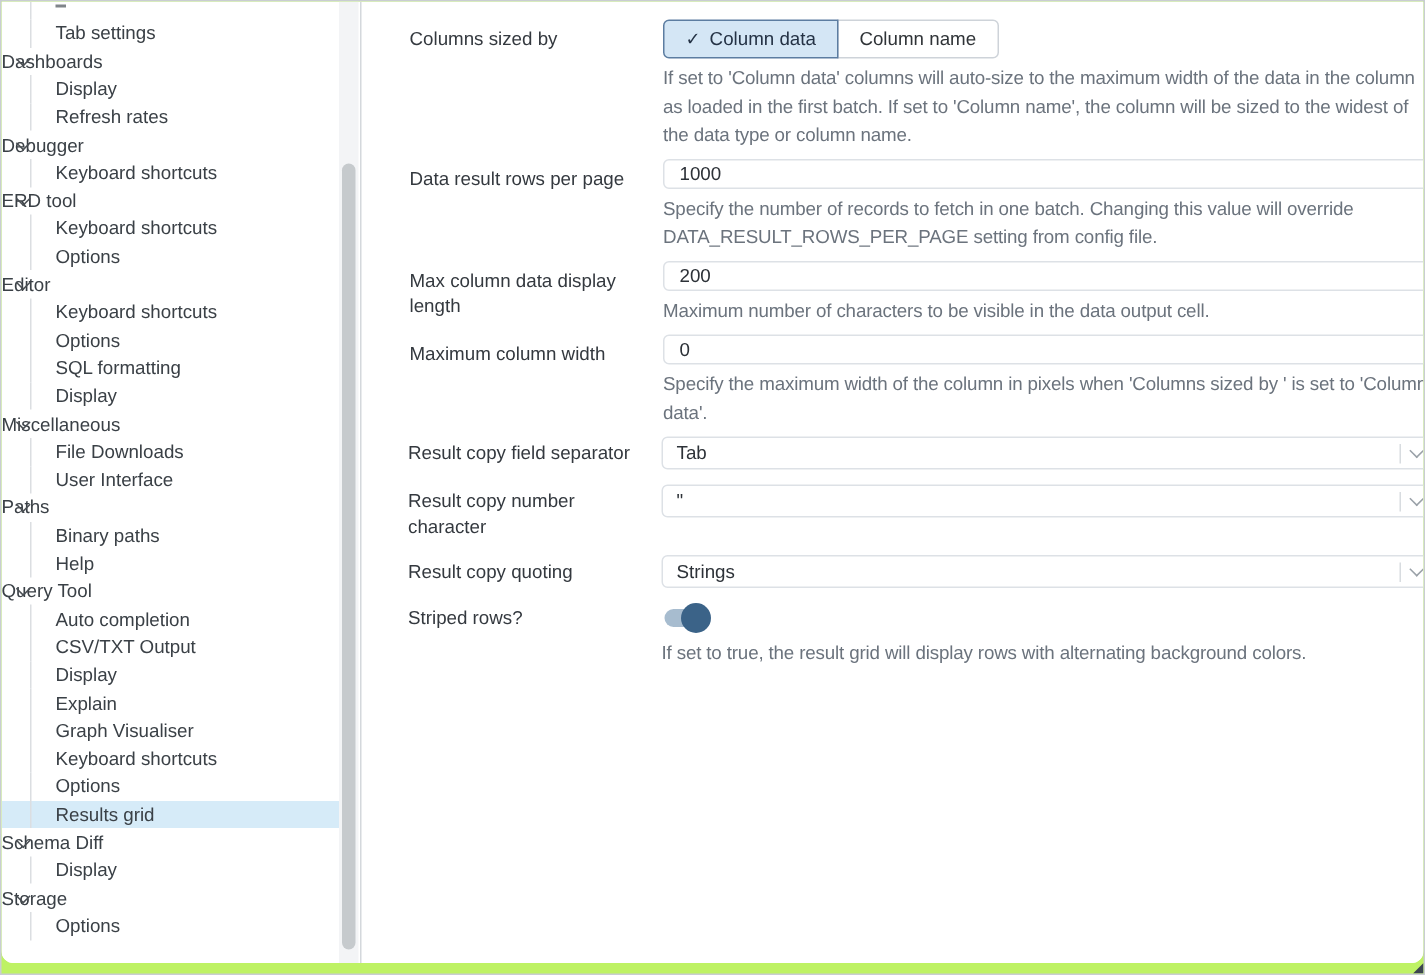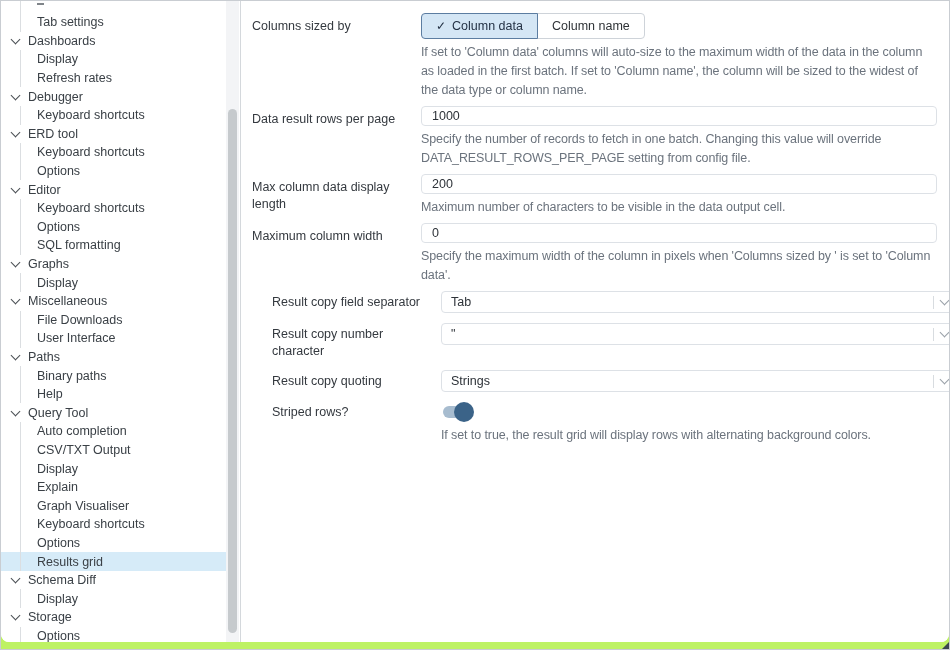--- a/index.html
+++ b/index.html
@@ -12,41 +12,41 @@
           border-radius:0 0 8px 8px; display:flex; overflow:hidden; }
   .resize-grip { position:absolute; right:0; bottom:0; width:0; height:0;
           border-left:7px solid transparent; border-bottom:7px solid #3c4550; }
 
   
   .sidebar { width:240px; flex:none; position:relative; border-right:1px solid #d4d8dc;
              padding-top:12px; overflow:hidden; background:#fff; }
   .tree-item { position:relative; height:18.6px; display:flex; align-items:center;
                font-size:12.5px; color:#3a4046; cursor:pointer; white-space:nowrap;
                width:227px; }
-  .tree-item.lvl0 { padding-left:27px; }
+  .tree-item.lvl0 { }
   .tree-item.lvl1 { padding-left:36px; }
   .tree-item.lvl1::before { content:""; position:absolute; left:19px; top:0; bottom:0;
                width:1px; background:#dbdee1; }
   .tree-item.selected { background:var(--c-selected-row,#d6ebf8); }
   .chev { position:absolute; left:11px; top:50%; width:7px; height:7px; margin-top:-5px;
           border-right:1.4px solid #4a4f54; border-bottom:1.4px solid #4a4f54;
           transform:rotate(45deg); }
   .guide-top { position:absolute; left:19px; top:0; height:12px; width:1px; background:#dbdee1; }
   .remnant { position:absolute; left:36px; top:2px; width:7px; height:2px; background:#80858a; }
 
   .sb-track { position:absolute; top:0; right:1px; width:13px; height:100%; background:#f3f4f6; }
   .sb-thumb { position:absolute; right:2.5px; top:108px; width:9px; height:524px;
               border-radius:5px; background:#c6cacd; }
 
   
   .panel { flex:1; padding:12px 13px 0 11px; overflow:hidden; background:#fff; }
   .row { display:flex; margin-bottom:6px; }
   .row-label { width:169px; flex:none; padding-right:12px; font-size:12.5px;
                color:#34393f; line-height:17px; }
-  .ct-buttongroup .row-label, .ct-input .row-label { padding-top:5px; }
+  .ct-buttongroup .row-label, .ct-input .row-label { padding-top:5px;margin-left:21px; }
   .ct-select .row-label { padding-top:3px; }
   .ct-select { margin-bottom:10px;margin-left:20px; }
   .ct-switch .row-label { padding-top:2px;margin-left:20px; }
   .row-right { width:516px; flex:none; }
   .help { font-size:12.5px; line-height:19px; color:#6b737d; margin-top:4px;
           letter-spacing:-0.1px; }
 
   .btn-group { display:inline-flex; }
   .bg-btn { height:26px; border:1px solid #ced3d9; background:#fff; color:#2f3337;
             font-size:12.5px; padding:0 14px; display:inline-flex; align-items:center;
@@ -122,24 +122,20 @@
             <span class="tree-label">Editor</span>
           </div>
           <div class="tree-item lvl1">
             <span class="tree-label">Keyboard shortcuts</span>
           </div>
           <div class="tree-item lvl1">
             <span class="tree-label">Options</span>
           </div>
           <div class="tree-item lvl1">
             <span class="tree-label">SQL formatting</span>
-          </div>
-          <div class="tree-item lvl0">
-            <span class="chev"></span>
-            <span class="tree-label">Graphs</span>
           </div>
           <div class="tree-item lvl1">
             <span class="tree-label">Display</span>
           </div>
           <div class="tree-item lvl0">
             <span class="chev"></span>
             <span class="tree-label">Miscellaneous</span>
           </div>
           <div class="tree-item lvl1">
             <span class="tree-label">File Downloads</span>

